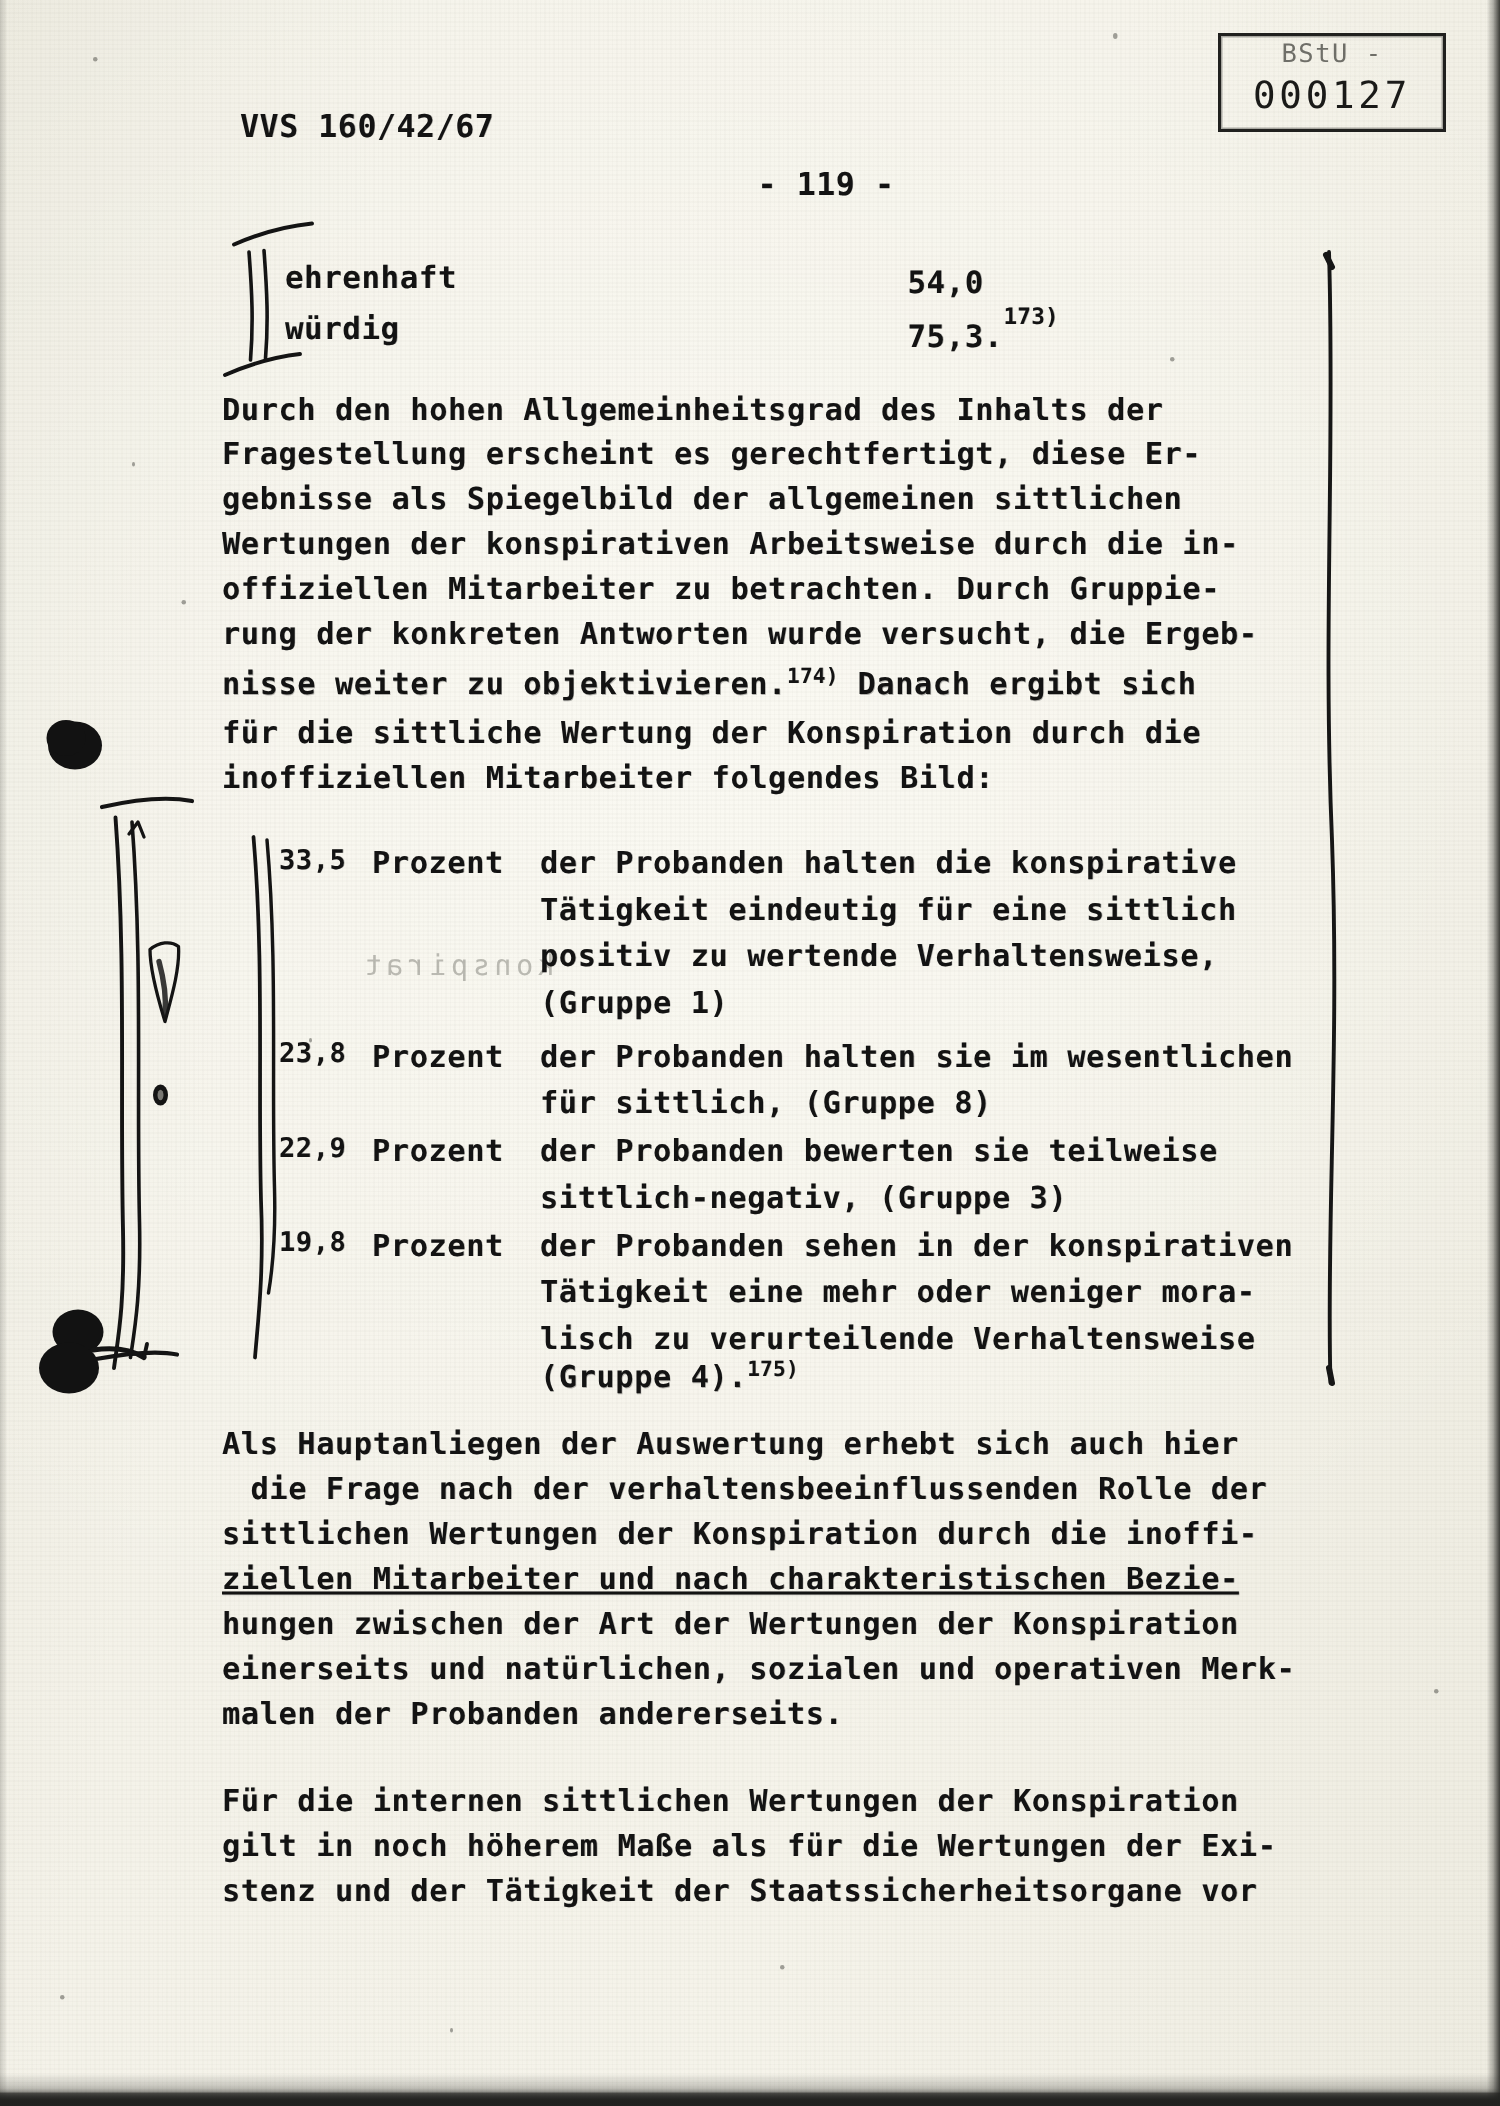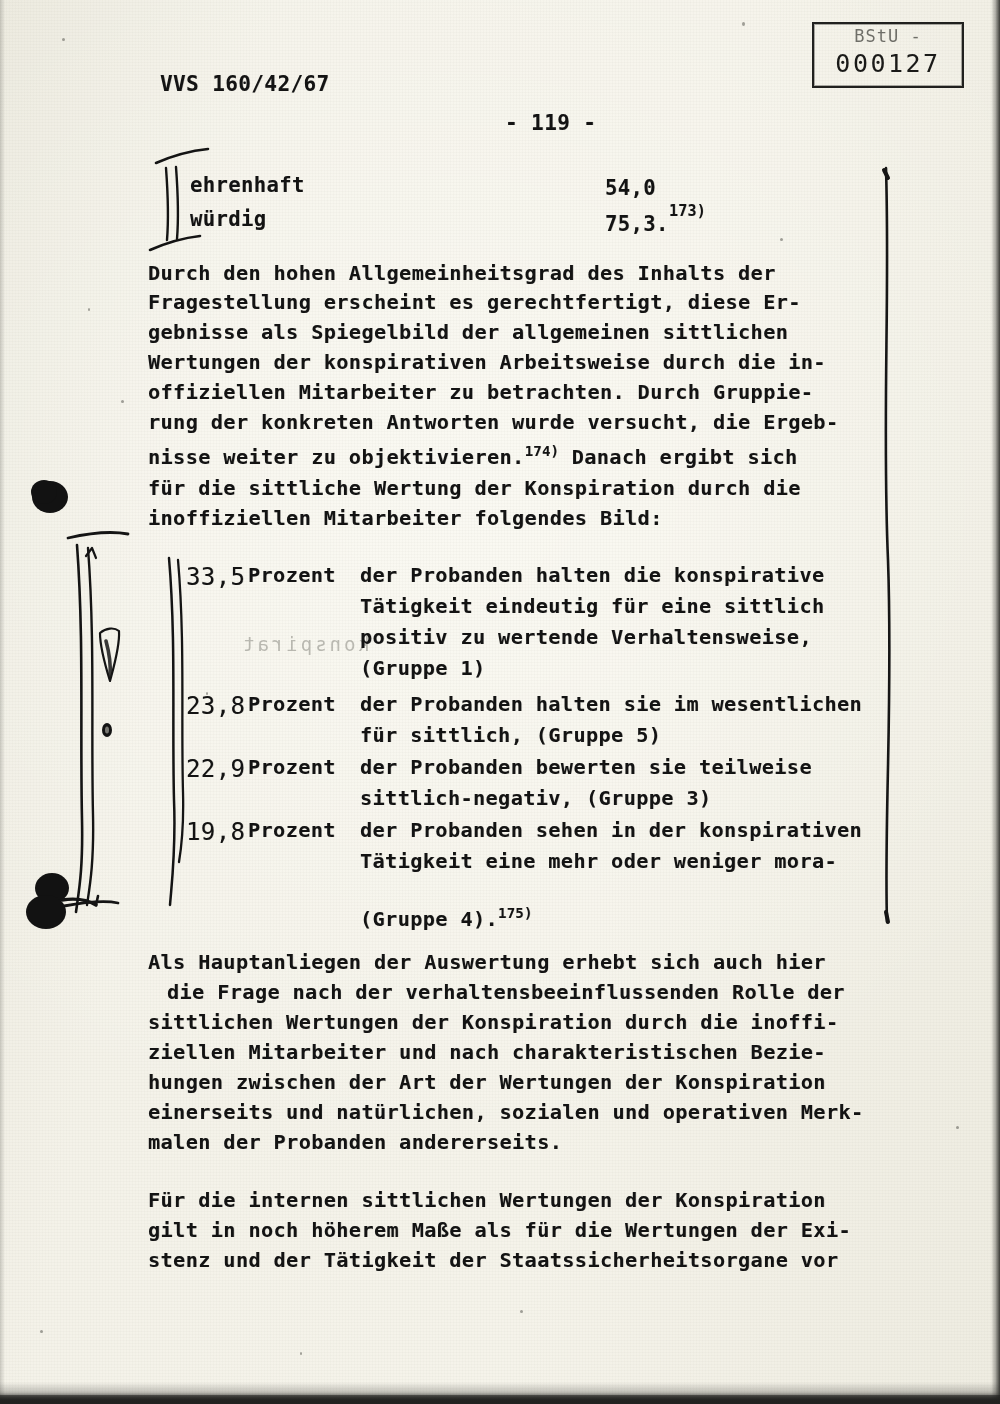--- a/index.html
+++ b/index.html
@@ -73,21 +73,21 @@
     letter-spacing: 0.4px;
     text-shadow: 0.4px 0.3px 0 rgba(20,20,20,0.30);
   }
   .hdr-code { left: 160px; top: 72px;  font-size: 21px; }
   .pageno   { left: 505px; top: 111px; font-size: 21px; }
 
   .tbl-label { font-size: 20.5px; }
   .tbl-val   { font-size: 20.5px; }
 
   .body-line { font-size: 20.2px; left: 148px; }
-  .list-num  { font-size: 24px; font-weight: normal; }
+  .list-num  { font-size: 18px; font-weight: bold; }
   .list-txt  { font-size: 20.2px; }
 
   .sup {
     font-size: 14px;
     vertical-align: super;
     letter-spacing: 0.2px;
   }
 
   
   .stamp {
@@ -182,37 +182,38 @@
   <div class="typed list-num" style="left:186px; top:563px;">33,5</div>
   <div class="typed list-txt" style="left:248px; top:563px;">Prozent</div>
   <div class="typed list-txt" style="left:360px; top:563px;">der Probanden halten die konspirative</div>
   <div class="typed list-txt" style="left:360px; top:594px;">Tätigkeit eindeutig für eine sittlich</div>
   <div class="typed list-txt" style="left:360px; top:625px;">positiv zu wertende Verhaltensweise,</div>
   <div class="typed list-txt" style="left:360px; top:656px;">(Gruppe 1)</div>
 
   <div class="typed list-num" style="left:186px; top:692px;">23,8</div>
   <div class="typed list-txt" style="left:248px; top:692px;">Prozent</div>
   <div class="typed list-txt" style="left:360px; top:692px;">der Probanden halten sie im wesentlichen</div>
-  <div class="typed list-txt" style="left:360px; top:723px;">für sittlich, (Gruppe 5)</div>
+  <div class="typed list-txt" style="left:360px; top:723px;">für sittlich, (Gruppe 8)</div>
 
   <div class="typed list-num" style="left:186px; top:755px;">22,9</div>
   <div class="typed list-txt" style="left:248px; top:755px;">Prozent</div>
   <div class="typed list-txt" style="left:360px; top:755px;">der Probanden bewerten sie teilweise</div>
   <div class="typed list-txt" style="left:360px; top:786px;">sittlich-negativ, (Gruppe 3)</div>
 
   <div class="typed list-num" style="left:186px; top:818px;">19,8</div>
   <div class="typed list-txt" style="left:248px; top:818px;">Prozent</div>
   <div class="typed list-txt" style="left:360px; top:818px;">der Probanden sehen in der konspirativen</div>
   <div class="typed list-txt" style="left:360px; top:849px;">Tätigkeit eine mehr oder weniger mora-</div>
+  <div class="typed list-txt" style="left:360px; top:880px;">lisch zu verurteilende Verhaltensweise</div>
   <div class="typed list-txt" style="left:360px; top:905px;"><span>(Gruppe 4).</span><span class="sup">175)</span></div>
 
   <div class="typed body-line" style="top:950px;">Als Hauptanliegen der Auswertung erhebt sich auch hier</div>
   <div class="typed body-line" style="top:980px;margin-left:19px;">die Frage nach der verhaltensbeeinflussenden Rolle der</div>
   <div class="typed body-line" style="top:1010px;">sittlichen Wertungen der Konspiration durch die inoffi-</div>
-  <div class="typed body-line" style="top:1040px;">ziellen Mitarbeiter und nach charakteristischen Bezie-</div>
+  <div class="typed body-line" style="top:1040px;text-decoration:underline;">ziellen Mitarbeiter und nach charakteristischen Bezie-</div>
   <div class="typed body-line" style="top:1070px;">hungen zwischen der Art der Wertungen der Konspiration</div>
   <div class="typed body-line" style="top:1100px;">einerseits und natürlichen, sozialen und operativen Merk-</div>
   <div class="typed body-line" style="top:1130px;">malen der Probanden andererseits.</div>
 
   <div class="typed body-line" style="top:1188px;">Für die internen sittlichen Wertungen der Konspiration</div>
   <div class="typed body-line" style="top:1218px;">gilt in noch höherem Maße als für die Wertungen der Exi-</div>
   <div class="typed body-line" style="top:1248px;">stenz und der Tätigkeit der Staatssicherheitsorgane vor</div>
 
   <svg class="pen" style="left:0; top:0;" width="1000" height="1404" viewBox="0 0 1000 1404">
 

